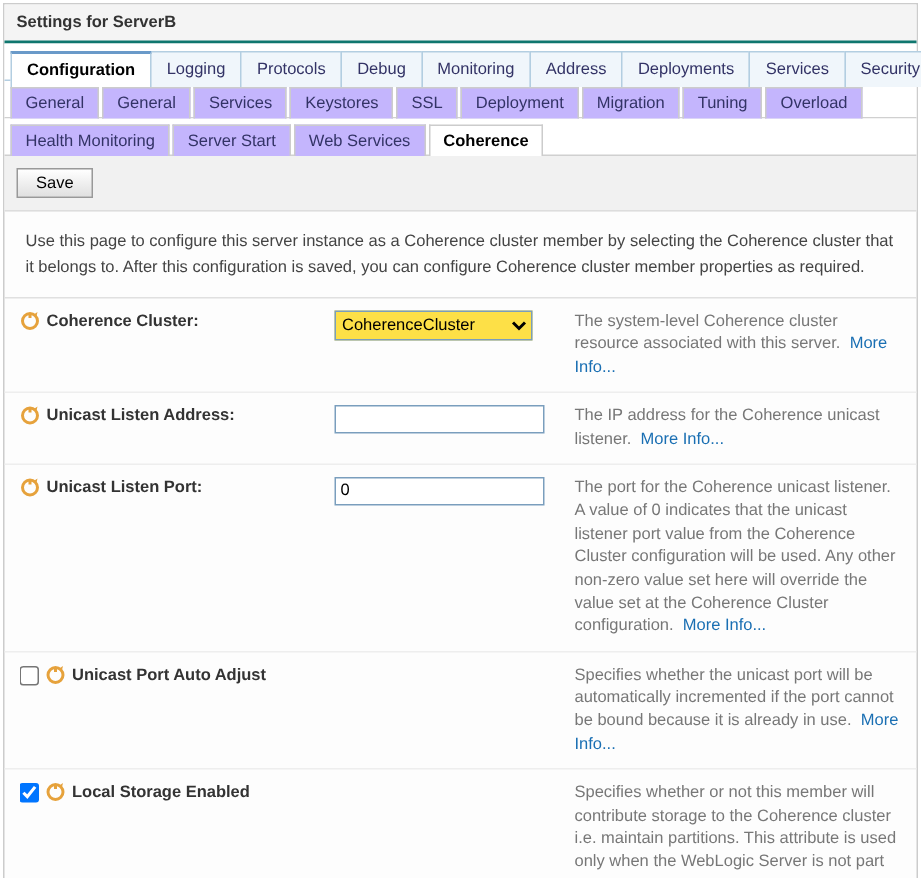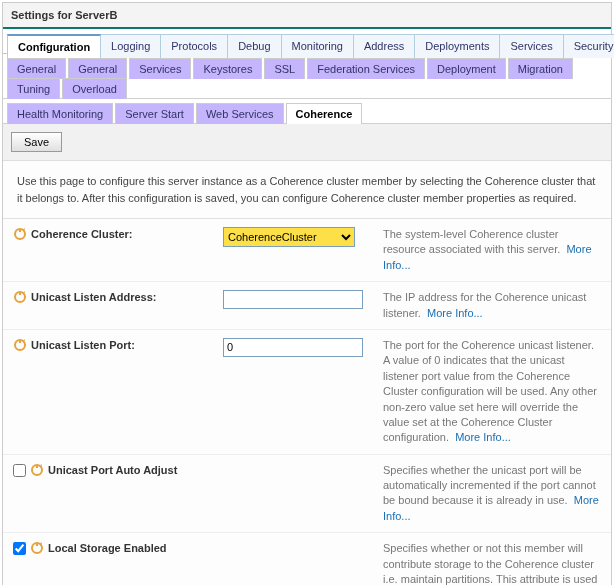--- a/index.html
+++ b/index.html
@@ -46,21 +46,20 @@
     <div class="tab">Security</div>
 
   </div>
 
   <div class="subtabs">
     <div class="stab">General</div>
     <div class="stab">General</div>
     <div class="stab">Services</div>
     <div class="stab">Keystores</div>
     <div class="stab">SSL</div>
-    <div class="stab">Federation Services</div>
     <div class="stab">Deployment</div>
     <div class="stab">Migration</div>
     <div class="stab">Tuning</div>
     <div class="stab">Overload</div>
   </div>
   <div class="subtabs row2">
     <div class="stab">Health Monitoring</div>
     <div class="stab">Server Start</div>
     <div class="stab">Web Services</div>
     <div class="stab active">Coherence</div>

